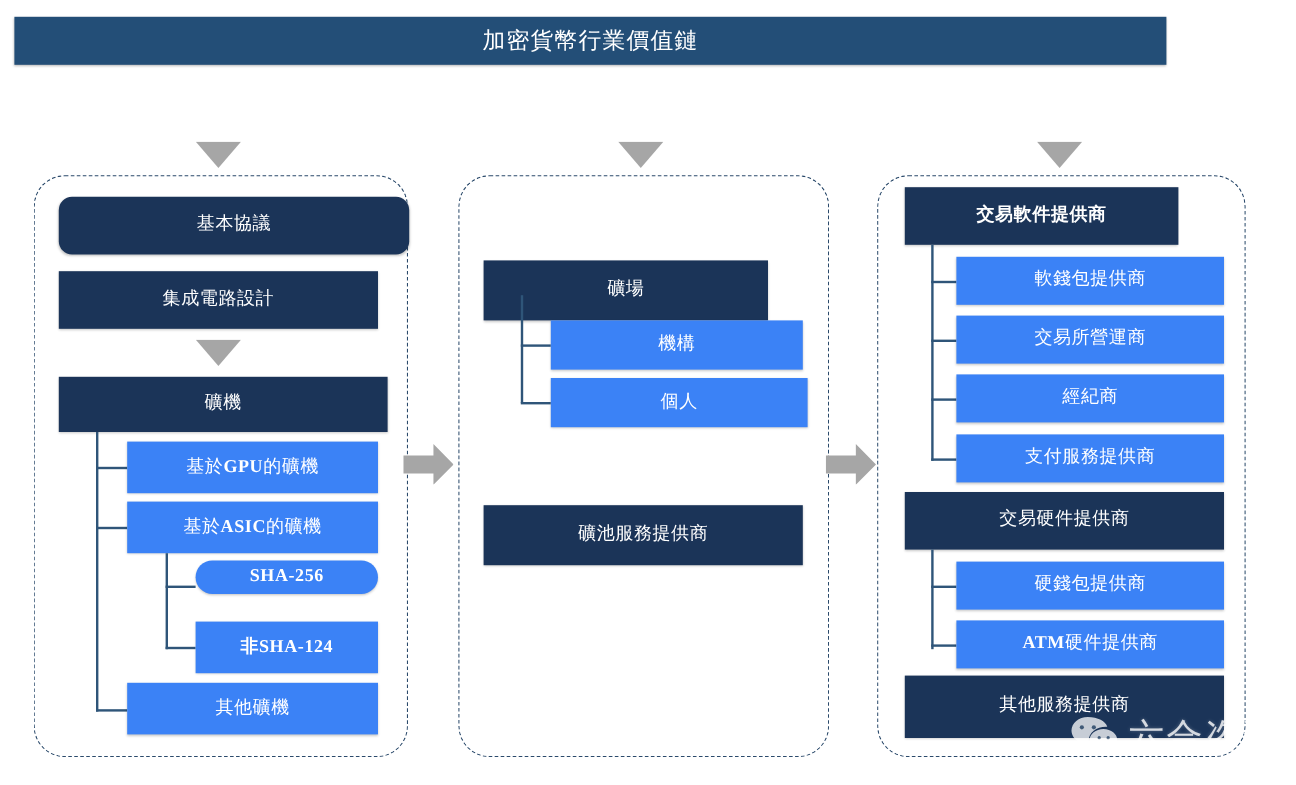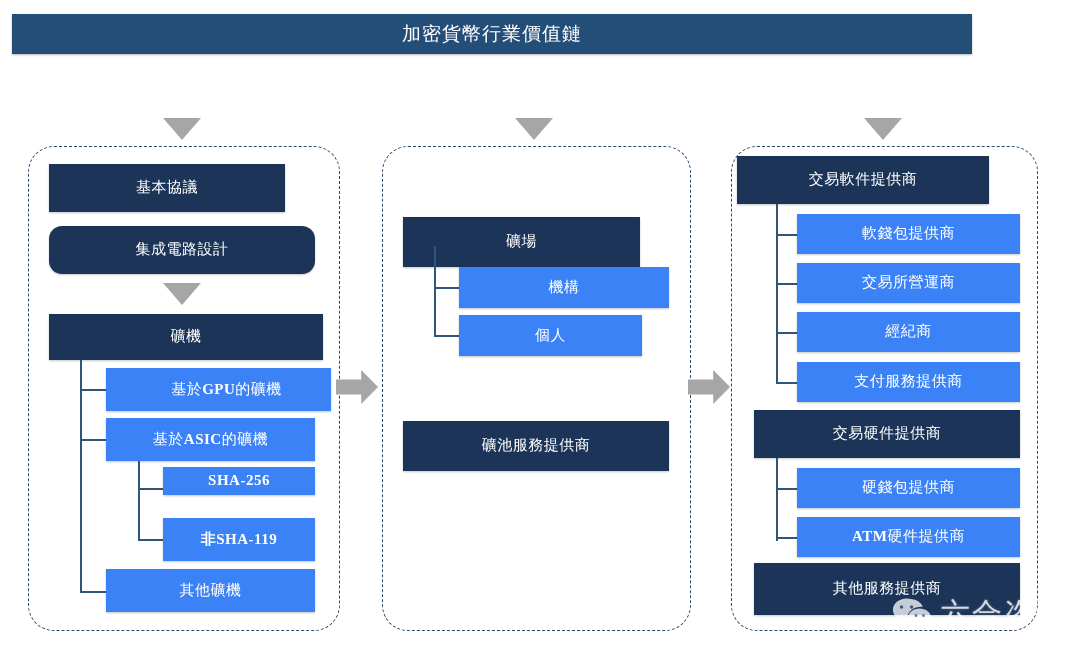--- a/index.html
+++ b/index.html
@@ -98,60 +98,60 @@
   <div class="down-tri" style="left:515px;top:118px;"></div>
   <div class="down-tri" style="left:864px;top:118px;"></div>
 
   <div class="frame" style="left:28px;top:146px;width:310px;height:483px;"></div>
   <div class="frame" style="left:382px;top:146px;width:307px;height:483px;"></div>
   <div class="frame" style="left:731px;top:146px;width:305px;height:483px;"></div>
 
   <div class="r-arrow" style="left:336px;top:370px;"></div>
   <div class="r-arrow" style="left:688px;top:370px;"></div>
 
-  <div class="box dark" style="left:49px;top:164px;width:236px;height:48px;">基本協議</div>
-  <div class="box dark" style="left:49px;top:226px;width:266px;height:48px;border-radius:13px;">集成電路設計</div>
+  <div class="box dark" style="left:49px;top:164px;width:292px;height:48px;border-radius:11px;">基本協議</div>
+  <div class="box dark" style="left:49px;top:226px;width:266px;height:48px;">集成電路設計</div>
 
   <div class="down-tri" style="left:163px;top:283px;"></div>
 
   <div class="box dark" style="left:49px;top:314px;width:274px;height:46px;">礦機</div>
 
   <div class="conn v" style="left:80px;top:360px;height:233px;"></div>
   <div class="conn h" style="left:80px;top:389px;width:26px;"></div>
   <div class="conn h" style="left:80px;top:439px;width:26px;"></div>
   <div class="conn h" style="left:80px;top:591px;width:26px;"></div>
 
-  <div class="box mid" style="left:106px;top:368px;width:209px;height:43px;padding-left:16px;">
+  <div class="box mid" style="left:106px;top:368px;width:209px;height:43px;">
       <span>基於<b>GPU</b>的礦機</span>
     </div>
   <div class="box mid" style="left:106px;top:418px;width:209px;height:43px;">
       <span>基於<b>ASIC</b>的礦機</span>
     </div>
 
   <div class="conn v" style="left:138px;top:461px;height:80px;"></div>
   <div class="conn h" style="left:138px;top:488px;width:25px;"></div>
   <div class="conn h" style="left:138px;top:539px;width:25px;"></div>
 
-  <div class="box mid" style="left:163px;top:467px;width:152px;height:28px;font-weight:700;">SHA-256</div>
-  <div class="box mid" style="left:163px;top:518px;width:152px;height:43px;font-weight:700;">非SHA-119</div>
+  <div class="box mid" style="left:163px;top:467px;width:152px;height:28px;font-weight:700;border-radius:18px;">SHA-256</div>
+  <div class="box mid" style="left:163px;top:518px;width:152px;height:43px;font-weight:700;">非SHA-124</div>
 
   <div class="box mid" style="left:106px;top:569px;width:209px;height:43px;">其他礦機</div>
 
   <div class="box dark" style="left:403px;top:196px;width:237px;height:50px;margin-top:21px;">礦場</div>
 
   <div class="conn v" style="left:434px;top:246px;height:90px;"></div>
   <div class="conn h" style="left:434px;top:287px;width:25px;"></div>
   <div class="conn h" style="left:434px;top:335px;width:25px;"></div>
 
   <div class="box mid" style="left:459px;top:267px;width:210px;height:41px;">機構</div>
-  <div class="box mid" style="left:459px;top:315px;width:183px;height:41px;text-align:right;">個人</div>
+  <div class="box mid" style="left:459px;top:315px;width:214px;height:41px;text-align:right;">個人</div>
 
   <div class="box dark" style="left:403px;top:421px;width:266px;height:50px;">礦池服務提供商</div>
 
-  <div class="box dark" style="left:737px;top:156px;width:252px;height:48px;">交易軟件提供商</div>
+  <div class="box dark" style="left:754px;top:156px;width:228px;height:48px;font-weight:bold;">交易軟件提供商</div>
 
   <div class="conn v" style="left:776px;top:204px;height:180px;"></div>
   <div class="conn h" style="left:776px;top:234px;width:21px;"></div>
   <div class="conn h" style="left:776px;top:283px;width:21px;"></div>
   <div class="conn h" style="left:776px;top:332px;width:21px;"></div>
   <div class="conn h" style="left:776px;top:382px;width:21px;"></div>
 
   <div class="box mid" style="left:797px;top:214px;width:223px;height:40px;">軟錢包提供商</div>
   <div class="box mid" style="left:797px;top:263px;width:223px;height:40px;">交易所營運商</div>
   <div class="box mid" style="left:797px;top:312px;width:223px;height:40px;">經紀商</div>

